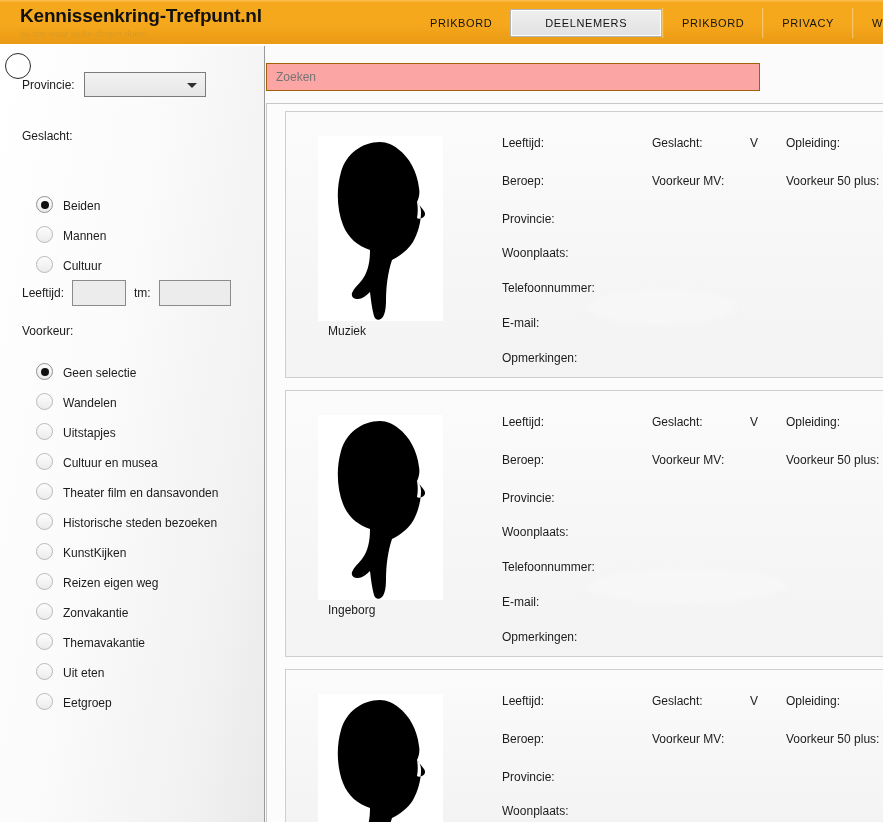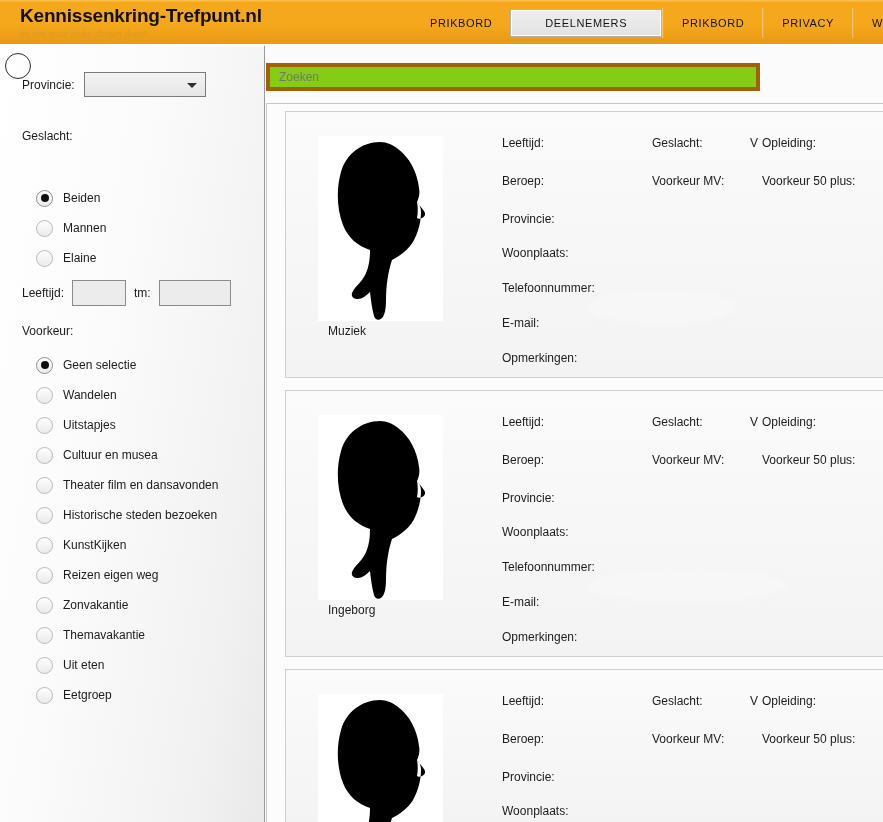--- a/index.html
+++ b/index.html
@@ -131,21 +131,21 @@
     left: 22px;
     font-size: 12px;
     color: #1b1b1b;
   }
   .radio-list {
     position: absolute;
     left: 36px;
   }
   .radio-row {
     display: flex;
-    align-items: center;
+    align-items: flex-end;
     height: 30px;
     cursor: pointer;
   }
   .radio {
     width: 17px; height: 17px;
     border-radius: 50%;
     border: 1px solid #b9b9b9;
     background: linear-gradient(180deg,#fdfdfd 0%,#ebebeb 100%);
     box-sizing: border-box;
     position: relative;
@@ -188,22 +188,22 @@
     position: absolute;
     left: 265px; top: 46px;
     width: 618px; height: 776px;
     background: #fbfbfb;
     overflow: hidden;
   }
   .search-input {
     position: absolute;
     left: 1px; top: 17px;
     width: 494px; height: 28px;
-    background: #84cc16;
-    border: 4px solid #a16207;
+    background: #fca5a5;
+    border: 1px solid #a16207;
     box-sizing: border-box;
     font-family: "Liberation Sans", sans-serif;
     font-size: 12px;
     color: #3b3b3b;
     padding: 0 9px;
     outline: none;
   }
   .results-panel {
     position: absolute;
     left: 1px; top: 57px;
@@ -244,21 +244,21 @@
     white-space: nowrap;
   }
   .field {
     position: absolute;
     font-size: 12px;
     color: #1b1b1b;
     white-space: nowrap;
   }
   .fcol1 { left: 216px; }
   .fcol2 { left: 366px; }
-  .fcol3 { left: 476px; text-align: center; }
+  .fcol3 { left: 500px; text-align: center; }
   .fval  { color: #1b1b1b; }
   .frow1 { top: 24px; }
   .frow2 { top: 62px; }
   .frow3 { top: 100px; }
   .frow4 { top: 134px; }
   .frow5 { top: 169px; }
   .frow6 { top: 204px; }
   .frow7 { top: 239px; }
   .redaction {
     position: absolute;
@@ -310,21 +310,21 @@
     <div class="radio-row">
       <span class="radio checked"></span>
       <span class="radio-label">Beiden</span>
     </div>
     <div class="radio-row">
       <span class="radio"></span>
       <span class="radio-label">Mannen</span>
     </div>
     <div class="radio-row">
       <span class="radio"></span>
-      <span class="radio-label">Elaine</span>
+      <span class="radio-label">Cultuur</span>
     </div>
   </div>
 
   <div class="row-leeftijd">
     <span class="lbl">Leeftijd:</span>
     <input class="txt-input" type="text" value="" style="">
     <span class="lbl lbl-tm">tm:</span>
     <input class="txt-input wide" type="text" value="" style="">
   </div>
 

